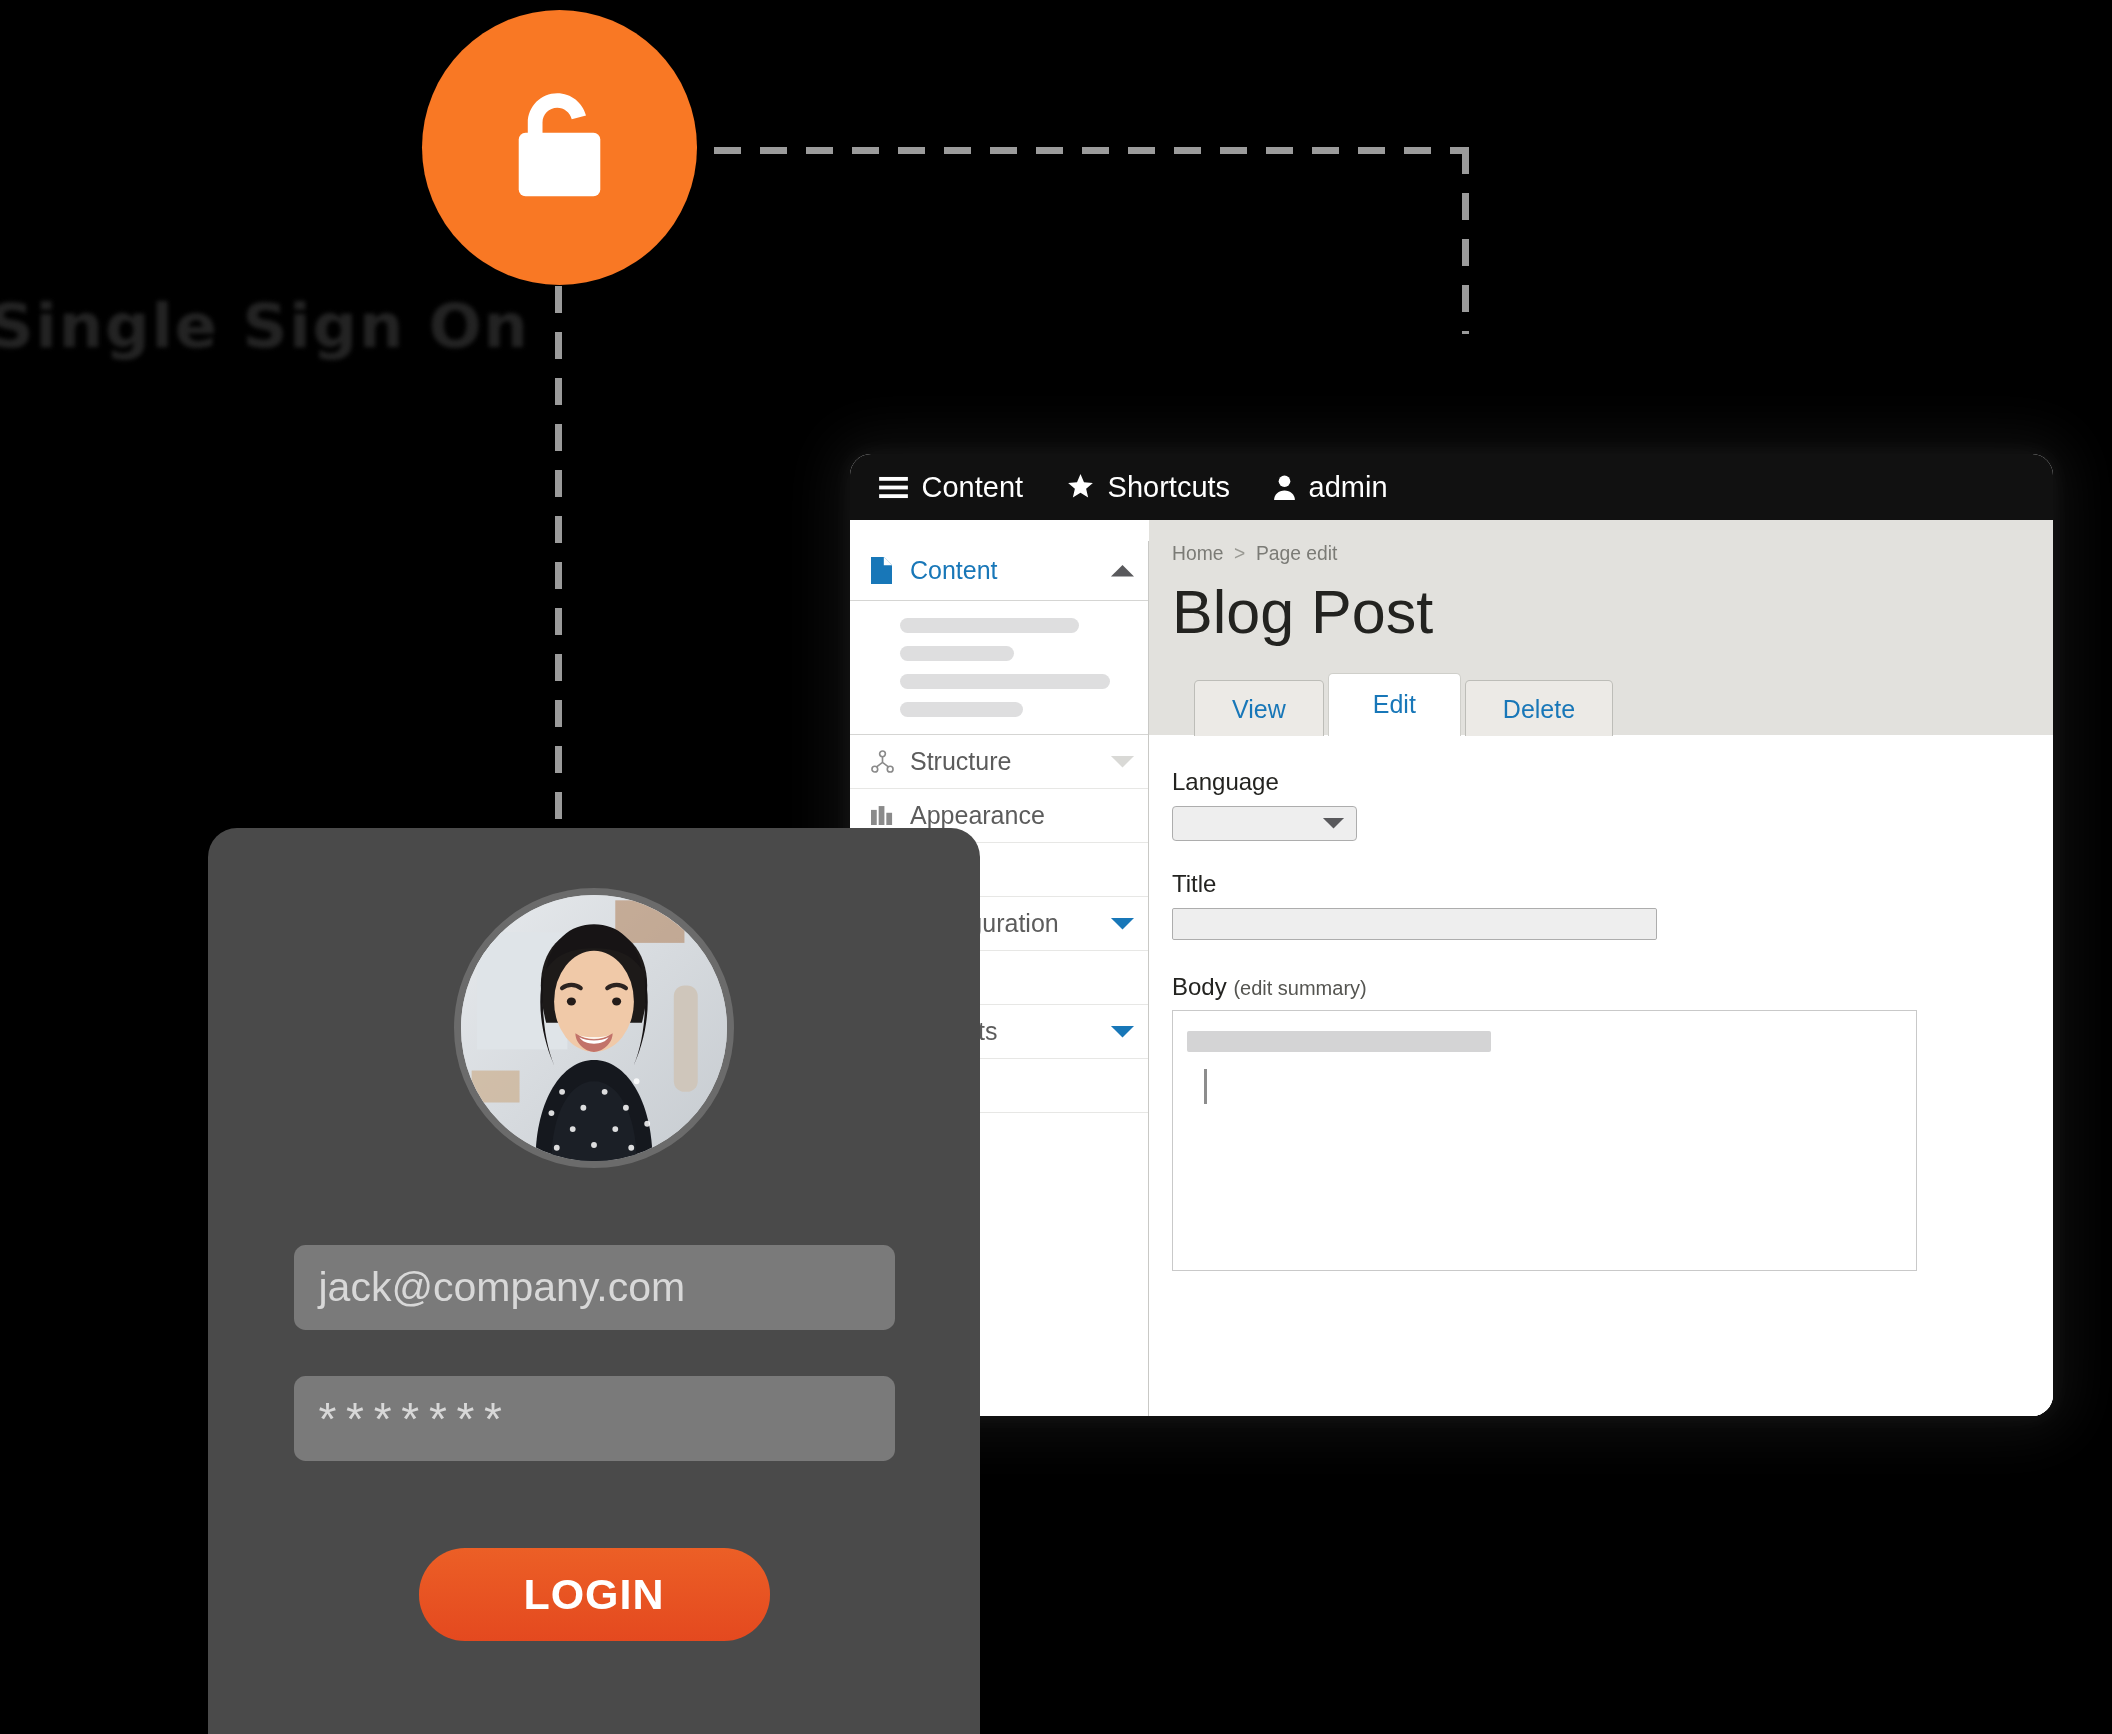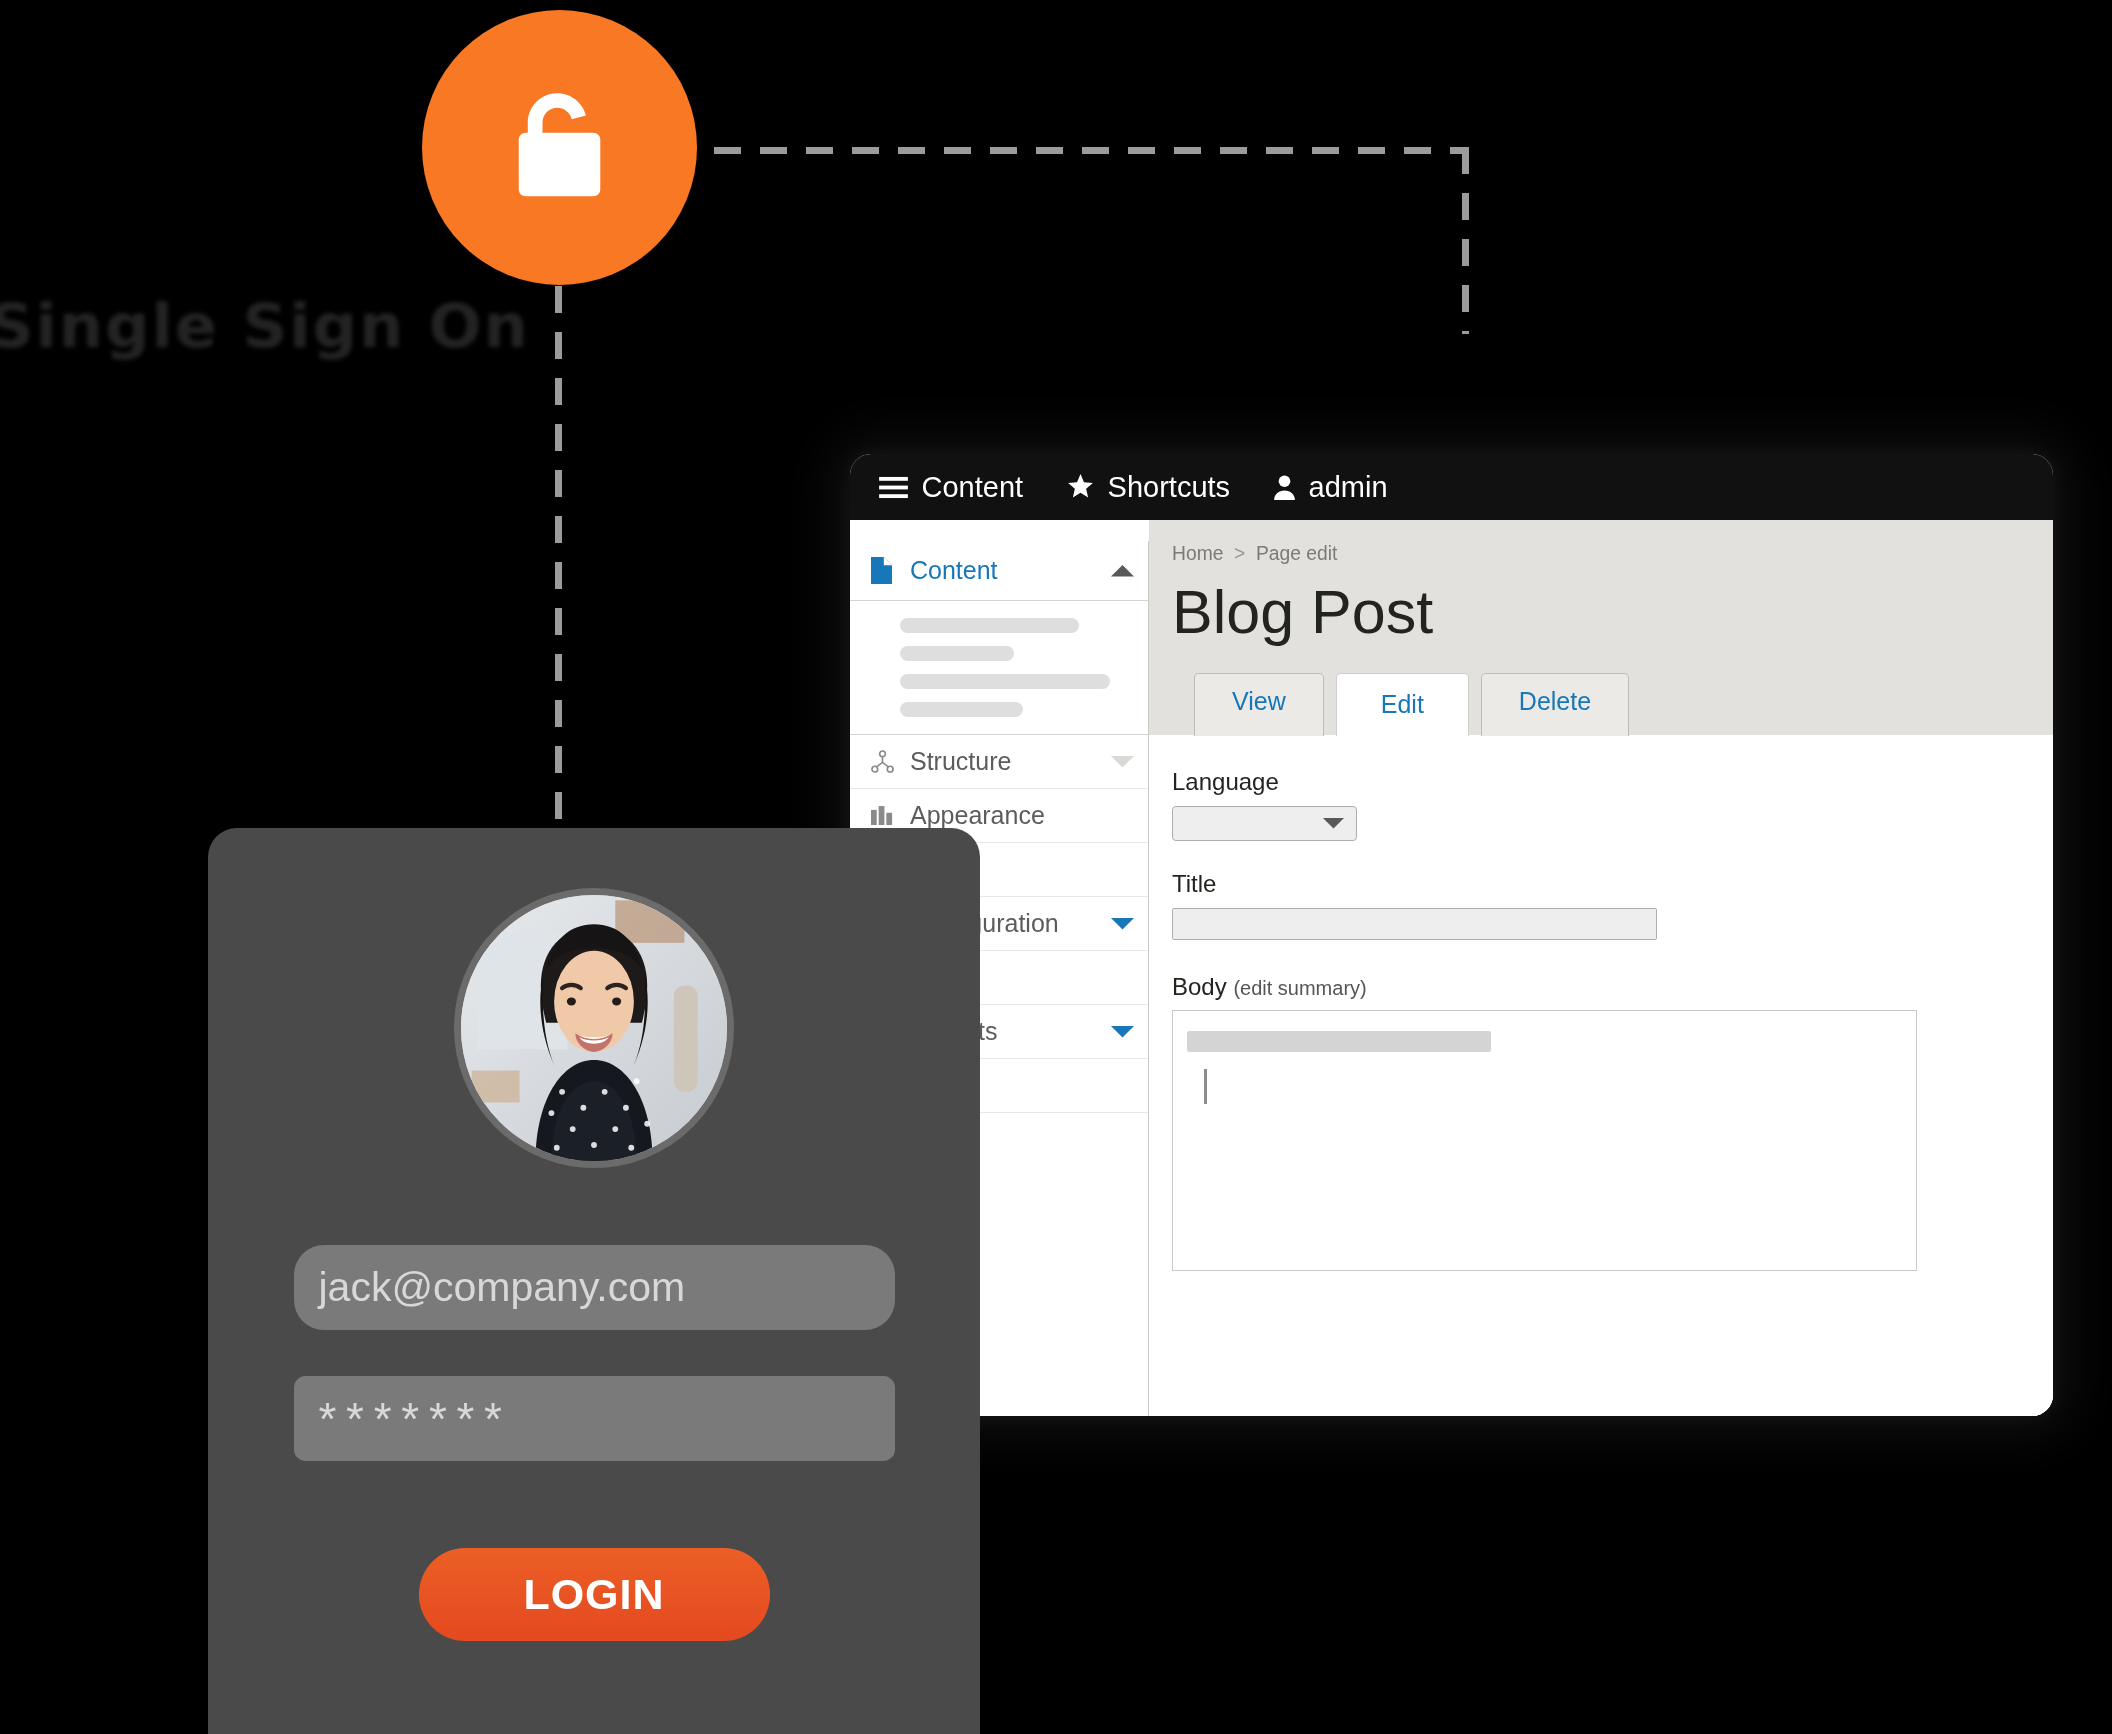--- a/index.html
+++ b/index.html
@@ -113,21 +113,21 @@
 
   .side-blank { height: 54px; border-bottom: 1px solid #e7e7e5; }
 
   
   .main { flex: 1; background: #ffffff; display: flex; flex-direction: column; }
   .main-head { background: #e2e1dd; padding: 23px 0 0 23px; position: relative; }
   .crumb { font-size: 19.3px; color: #7b7b76; display: flex; gap: 10.6px; align-items: center; }
   .crumb .sep { color: #9a9a94; }
   .page-title { font-size: 61px; color: #232320; margin: 11.6px 0 25px; }
 
-  .tabs { display: flex; gap: 12px; padding-left: 22px; }
+  .tabs { display: flex; align-items: flex-end; gap: 4px; padding-left: 22px; }
   .tab {
     background: #eceae6; border: 1px solid #bdbdb8; border-bottom: none;
     border-radius: 4.8px 4.8px 0 0;
     padding: 13.5px 37px 12.6px;
     font-size: 25px; color: #1877b8;
     position: relative; top: 1px;
   }
   .tab.active {
     background: #ffffff; padding: 16.4px 44px 17.4px; top: 1px; z-index: 3;
     border-color: #cfcfca;
@@ -172,21 +172,21 @@
   }
   .avatar svg { position: absolute; inset: 0; width: 100%; height: 100%; display: block; }
 
   .lfield {
     width: 601px; height: 85px;
     background: #7a7a7a; border-radius: 11.6px;
     display: flex; align-items: center; padding-left: 25px;
     font-size: 41px; color: #d8d8d8;
     font-weight: 300;
   }
-  .lfield.email { margin-top: 77px; border-radius: 30px; }
+  .lfield.email { margin-top: 77px; }
   .lfield.pass { margin-top: 46px; letter-spacing: 9.7px; font-size: 46px; }
   .login-btn {
     margin-top: 87px;
     width: 351px; height: 93px; border-radius: 46px;
     background: linear-gradient(180deg,#ec5f26 0%,#e4491f 100%);
     border: none; color: #ffffff; font-size: 43px; letter-spacing: 1px;
     font-family: "Liberation Sans", sans-serif;
     display: flex; align-items: center; justify-content: center; font-weight: bold;
   }
 </style>

